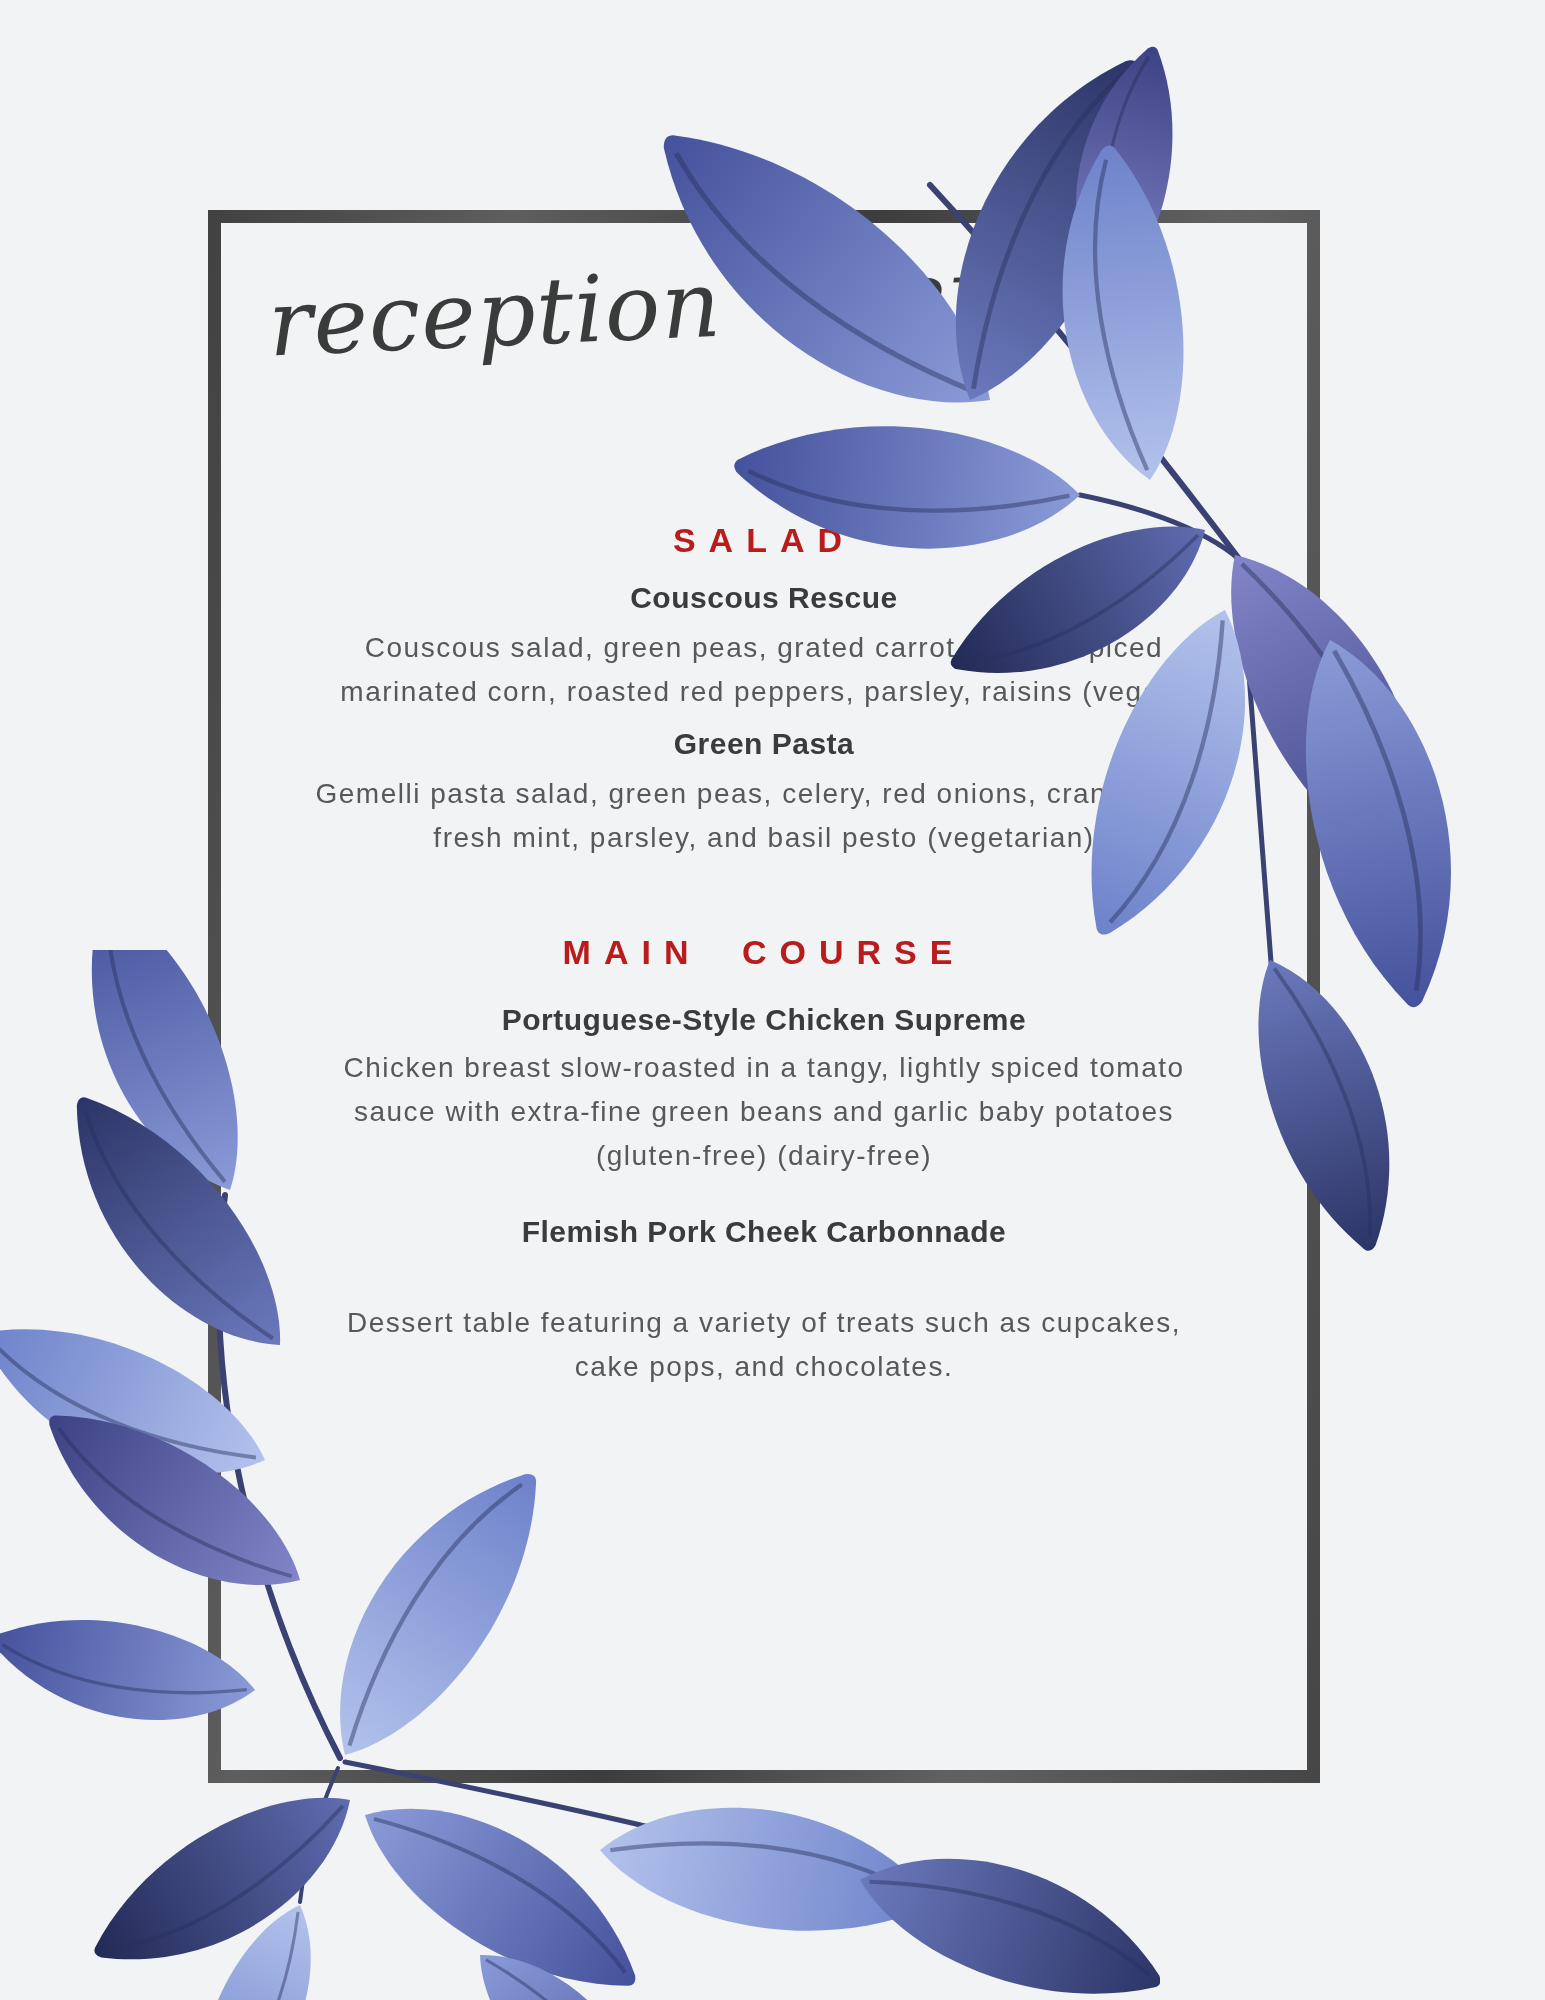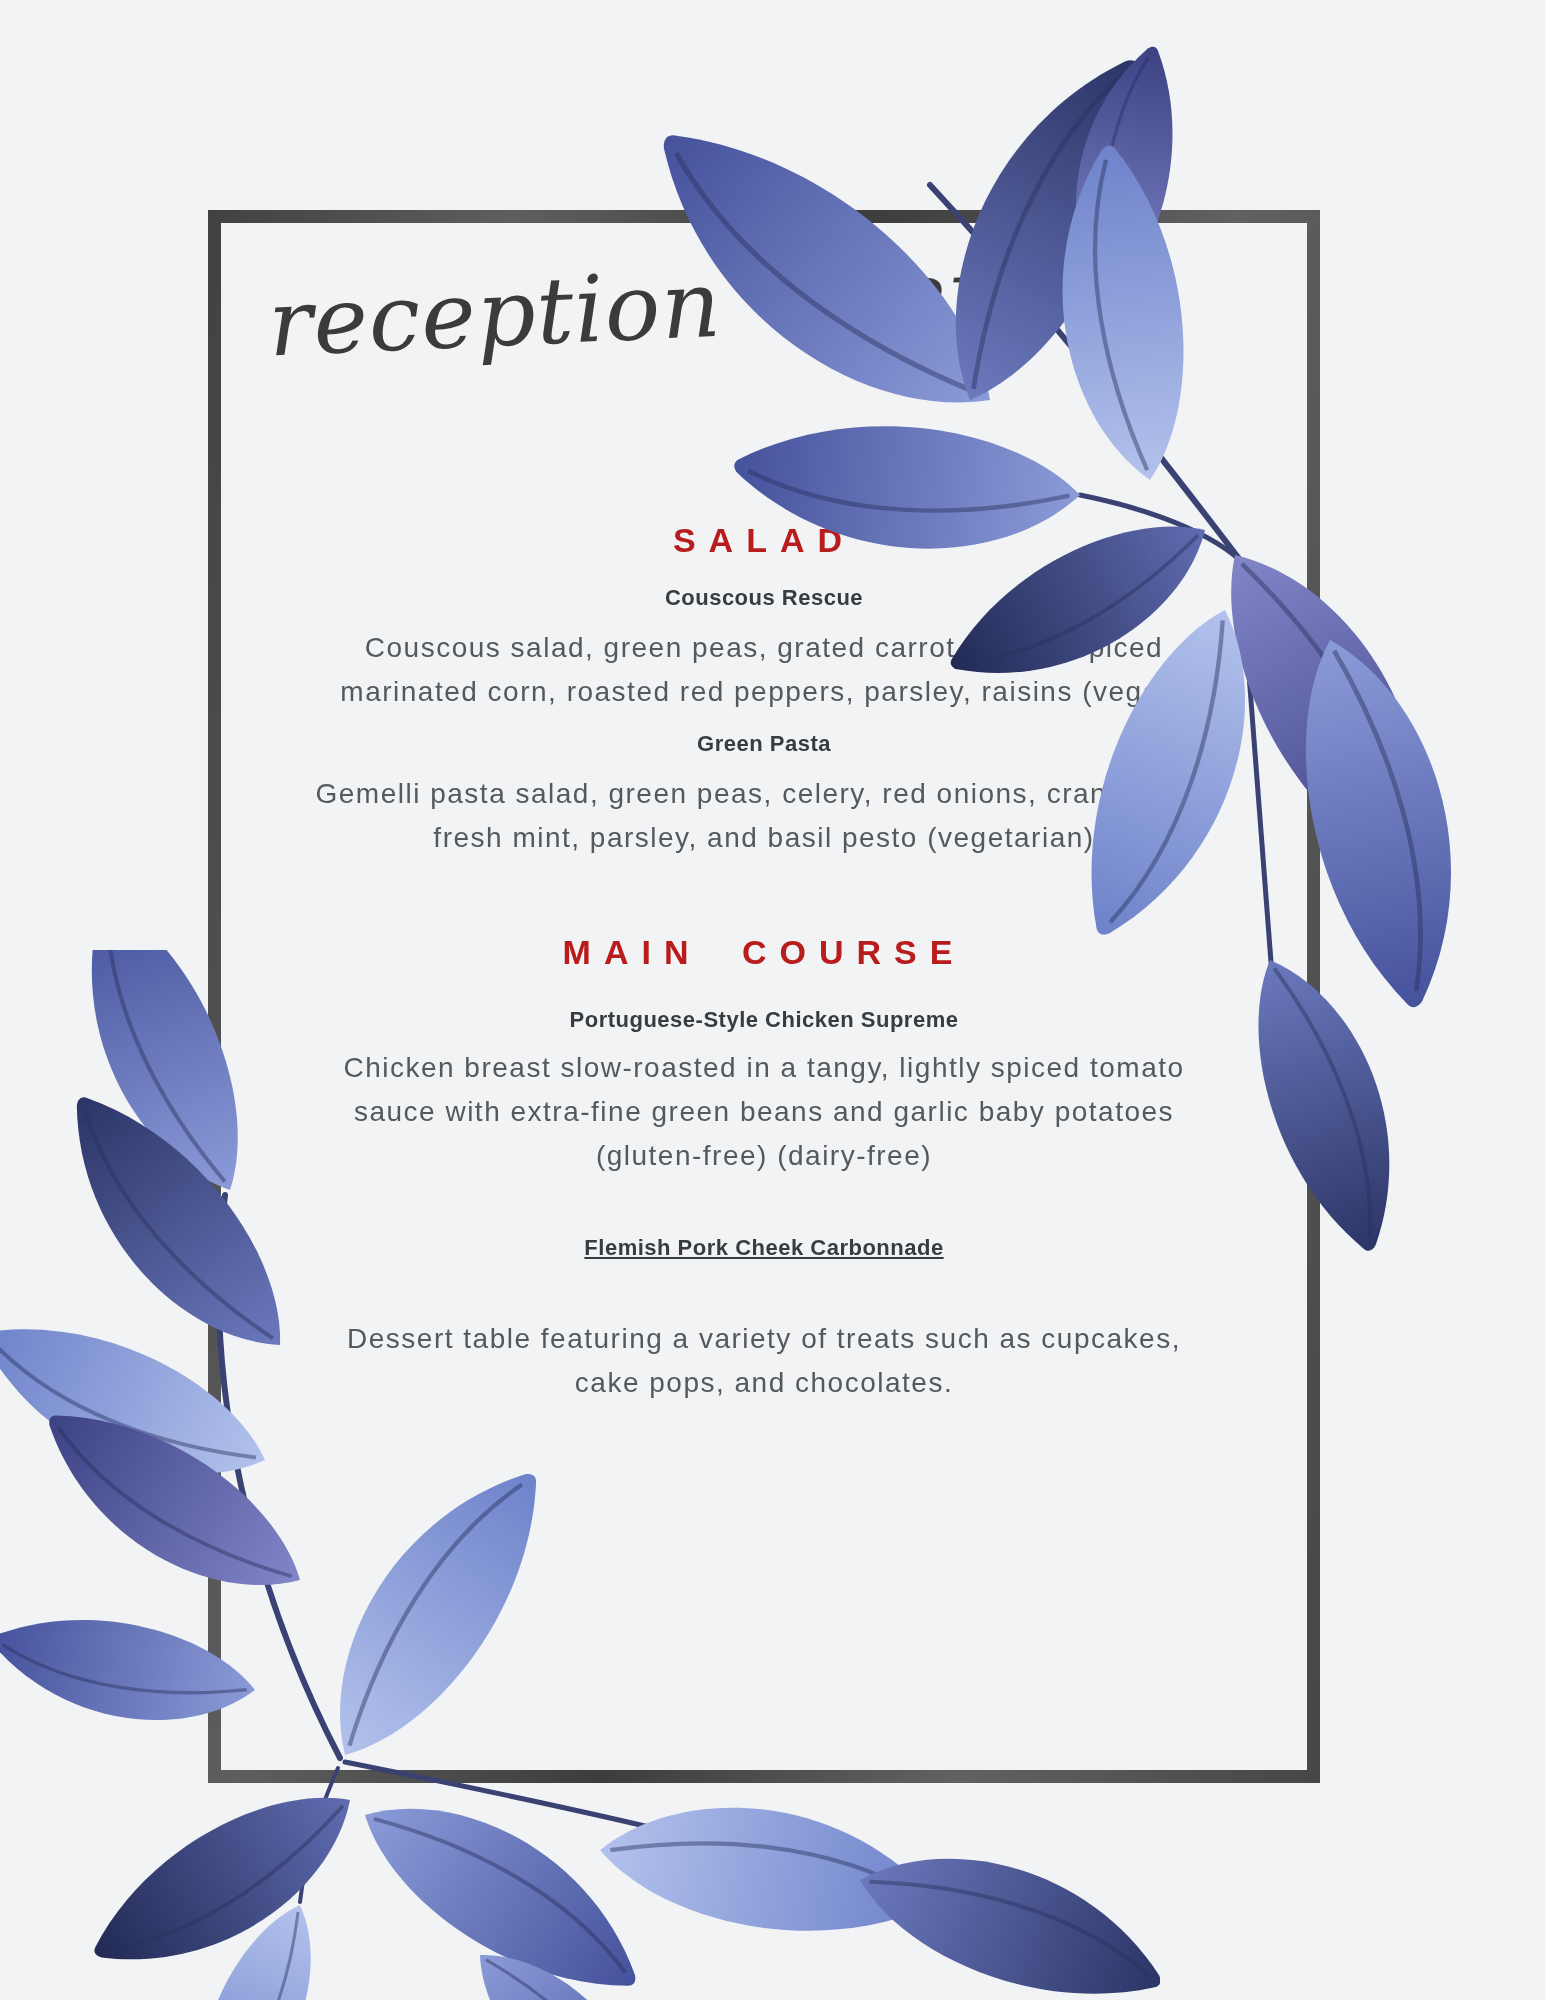--- a/index.html
+++ b/index.html
@@ -54,40 +54,40 @@
   }
   .heading {
     font-size: 34px;
     font-weight: bold;
     line-height: 34px;
     letter-spacing: 13px;
     word-spacing: 18px;
     color: #b91c1c;
   }
   .item-name {
-    font-size: 22px;
+    font-size: 30px;
     font-weight: bold;
     line-height: 44px;
     letter-spacing: 0.5px;
     color: #383c3e;
   }
   .item-desc {
     font-size: 28px;
     line-height: 44px;
     letter-spacing: 1.5px;
     color: #55595c;
     white-space: pre-line;
   }
   .mt-name-first { margin-top: 19px; }
   .mt-desc { margin-top: 6px; }
   .mt-name-next { margin-top: 8px; }
   .mt-desc-tight { margin-top: 4px; }
   .mt-main { margin-top: 75px; }
   .mt-main-name { margin-top: 29px; }
-  .mt-flemish { margin-top: 48px; text-decoration: underline; }
+  .mt-flemish { margin-top: 32px; }
   .mt-dessert { margin-top: 55px; }
   .mt-dessert-desc { margin-top: 47px; }
 
   .decor { position: absolute; pointer-events: none; }
   .decor.top-right { left: 600px; top: 0; }
   .decor.bottom-left { left: 0; top: 950px; }
 </style>
 </head>
 <body>
 

